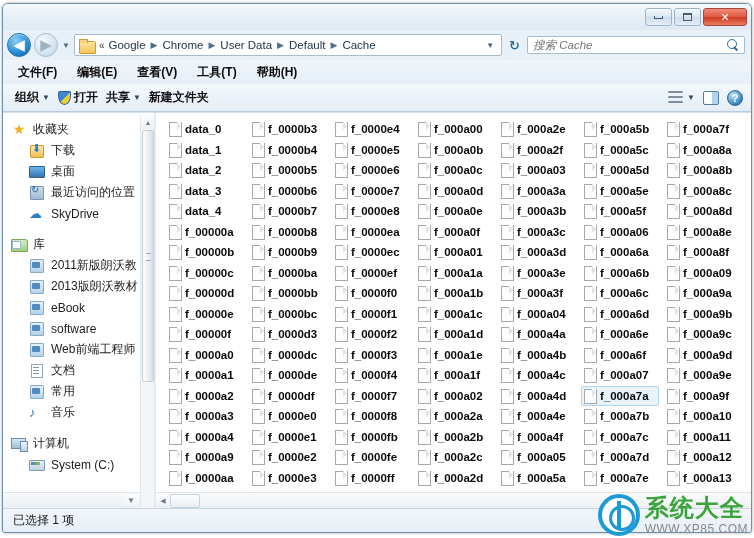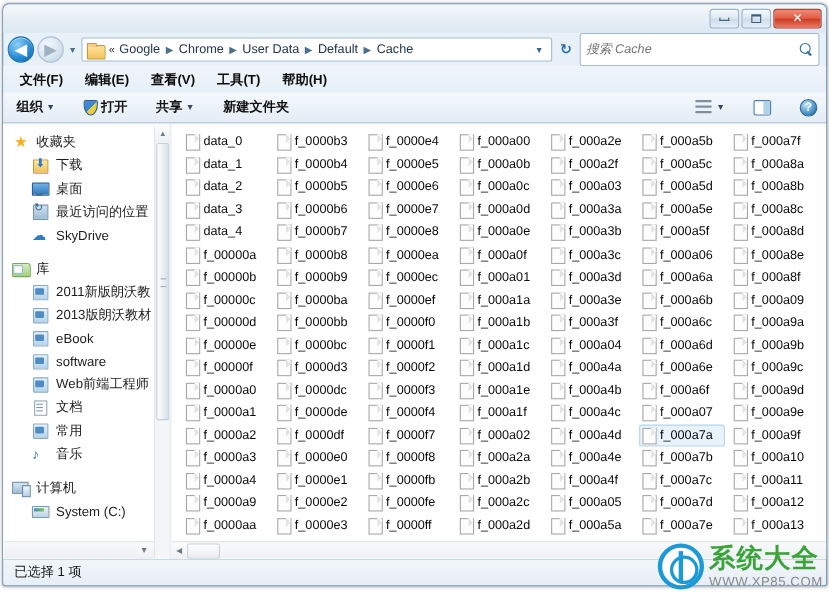--- a/index.html
+++ b/index.html
@@ -100,21 +100,21 @@
     background: #f5d27c; border: 1px solid #c99a31; border-bottom: none;
     border-radius: 1px 1px 0 0;
   }
   .crumbs { display: flex; align-items: center; font-size: 11.5px; color: #20364a; white-space: nowrap; overflow: hidden; }
   .crumbs .sep { color: #4d6e8c; margin: 0 4px; font-size: 9px; }
   .crumbs .chev { color: #333; margin: 0 3px 0 1px; font-size: 10px; }
   .crumbs .item { padding: 0 1px; }
   .crumb-caret { margin-left: auto; font-size: 8px; color: #3e6486; padding: 0 5px; flex: none; }
   .refresh { font-size: 13px; color: #2a6ea8; padding: 0 4px; flex: none; font-weight: bold; }
   .searchbox {
-    flex: 0 0 218px; height: 30px;
+    flex: 0 0 218px; height: 18px;
     background: #fff; border: 1px solid #a5bcd0; border-radius: 2px;
     display: flex; align-items: center;
     padding: 0 5px;
   }
   .searchbox input {
     border: none; outline: none; flex: 1 1 auto;
     font-size: 11.5px; font-style: italic; color: #8a8a8a;
     font-family: "Liberation Sans", sans-serif;
     background: transparent;
   }
@@ -140,21 +140,21 @@
     background: linear-gradient(to bottom,#eff5fa,#e6eff7);
     gap: 14px;
   }
   .menubar .mi { padding: 2px 3px; font-weight: bold; }
 
   
   .toolbar {
     flex: 0 0 28px;
     display: flex; align-items: center;
     padding: 0 8px 0 12px;
-    gap: 26px;
+    gap: 8px;
     font-size: 12px; color: #111;
     background: linear-gradient(to bottom,#f3f8fc 0%,#e4edf6 100%);
     border-bottom: 1px solid #b8cbdd;
   }
   .tb { display: flex; align-items: center; gap: 3px; font-weight: bold; }
   .caret { font-size: 8px; color: #35475a; }
   .shield {
     width: 13px; height: 14px; position: relative; flex: none;
   }
   .shield:before {
@@ -314,21 +314,21 @@
     position: relative;
     background: #fff;
     overflow: hidden;
     border-left: 1px solid #e6ecf1;
   }
   .filecols {
     display: flex;
     padding: 6px 0 0 10px;
     height: 100%;
   }
-  .filecol { width: 83px; flex: none; }
+  .filecol { width: 83px; flex: none; font-weight: bold; }
   .fileitem {
     display: flex; align-items: center; gap: 4px;
     height: 20.5px;
     font-size: 11.5px; color: #0a0a0a;
     white-space: nowrap;
     padding: 0 2px;
     border: 1px solid transparent;
     border-radius: 2px;
     width: 78px;
   }

